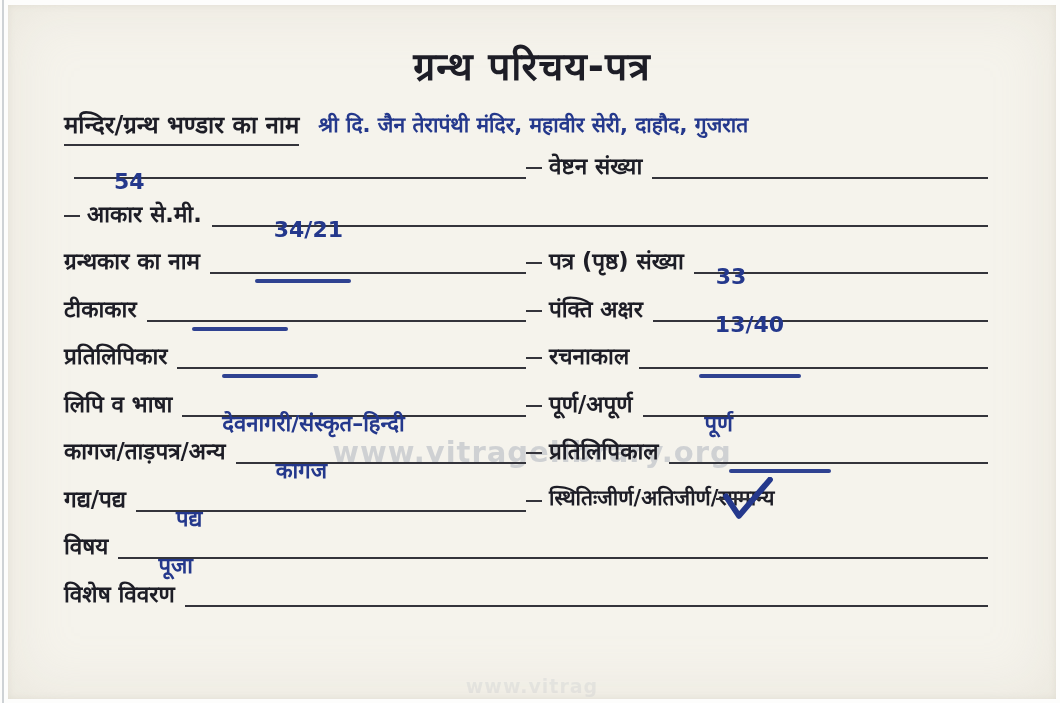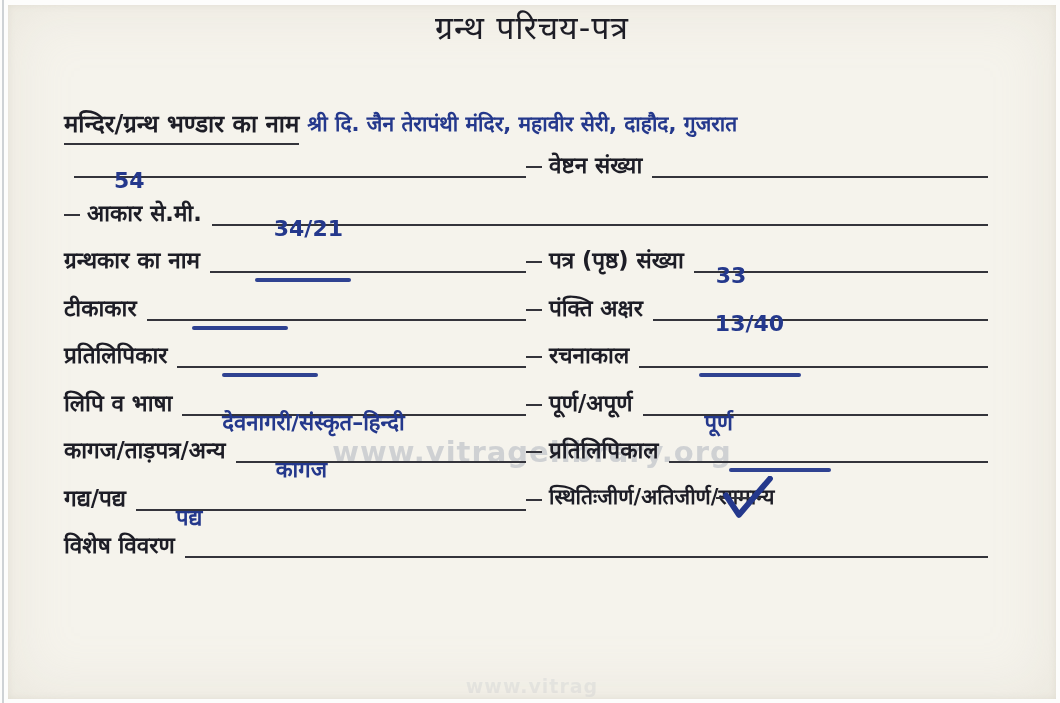--- a/index.html
+++ b/index.html
@@ -13,30 +13,30 @@
   body::before{ 
     content:"";position:absolute;left:2px;top:0;width:2px;height:100%;
     background:#b9bfc5;opacity:.7;z-index:3;
   }
   .card{
     position:absolute;left:8px;top:5px;right:4px;bottom:4px;
     background:var(--paper);
     box-shadow:inset 0 0 60px rgba(205,198,180,.28), inset 0 0 6px rgba(180,175,160,.25);
   }
   .title{
-    text-align:center;font-size:32px;font-weight:400;
+    text-align:center;margin-top:33px;font-size:39px;font-weight:700;
     color:var(--ink);letter-spacing:1px;
   }
   .header-row{display:flex;align-items:flex-end;margin:16px 10px 0 56px;}
   .header-label{
     font-size:24px;font-weight:700;color:var(--ink);white-space:nowrap;
-    border-bottom:2px solid var(--line);padding-bottom:4px;margin-top:42px;
+    border-bottom:2px solid var(--line);padding-bottom:4px;
   }
   .header-value{
-    font-size:21px;font-weight:700;color:var(--pen);margin-left:8px;
+    font-size:21px;font-weight:700;color:var(--pen);margin-left:19px;
     white-space:nowrap;padding-bottom:8px;
   }
   .form{margin:6px 68px 0 56px;position:relative;z-index:2;}
   .pair-row{display:flex;height:47.5px;}
   .col-left{width:552px;display:flex;min-width:0;}
   .col-right{flex:1;display:flex;min-width:0;}
   .field{display:flex;flex:1;min-width:0;}
   .flabel{
     font-size:22.5px;font-weight:700;color:var(--ink);
     white-space:nowrap;line-height:1.25;
@@ -203,20 +203,28 @@
         <span class="flabel small">स्थितिःजीर्ण/अतिजीर्ण/</span>
         <span class="checked-word">
           <span>सामान्य</span>
           <svg class="check" viewBox="0 0 40 34">
             <polyline points="3,15 13,30 37,2" fill="none" stroke="#24388c" stroke-width="4.5" stroke-linecap="round" stroke-linejoin="round"></polyline>
           </svg>
         </span>
       </div>
     </div>
 
+    <div class="pair-row">
+      <div class="field">
+        <span class="flabel">विषय</span>
+        <span class="rule">
+          <span class="val">पूजा</span>
+        </span>
+      </div>
+    </div>
 
     <div class="pair-row">
       <div class="field">
         <span class="flabel">विशेष विवरण</span>
         <span class="rule">
           <span class="val"></span>
         </span>
       </div>
     </div>
 

